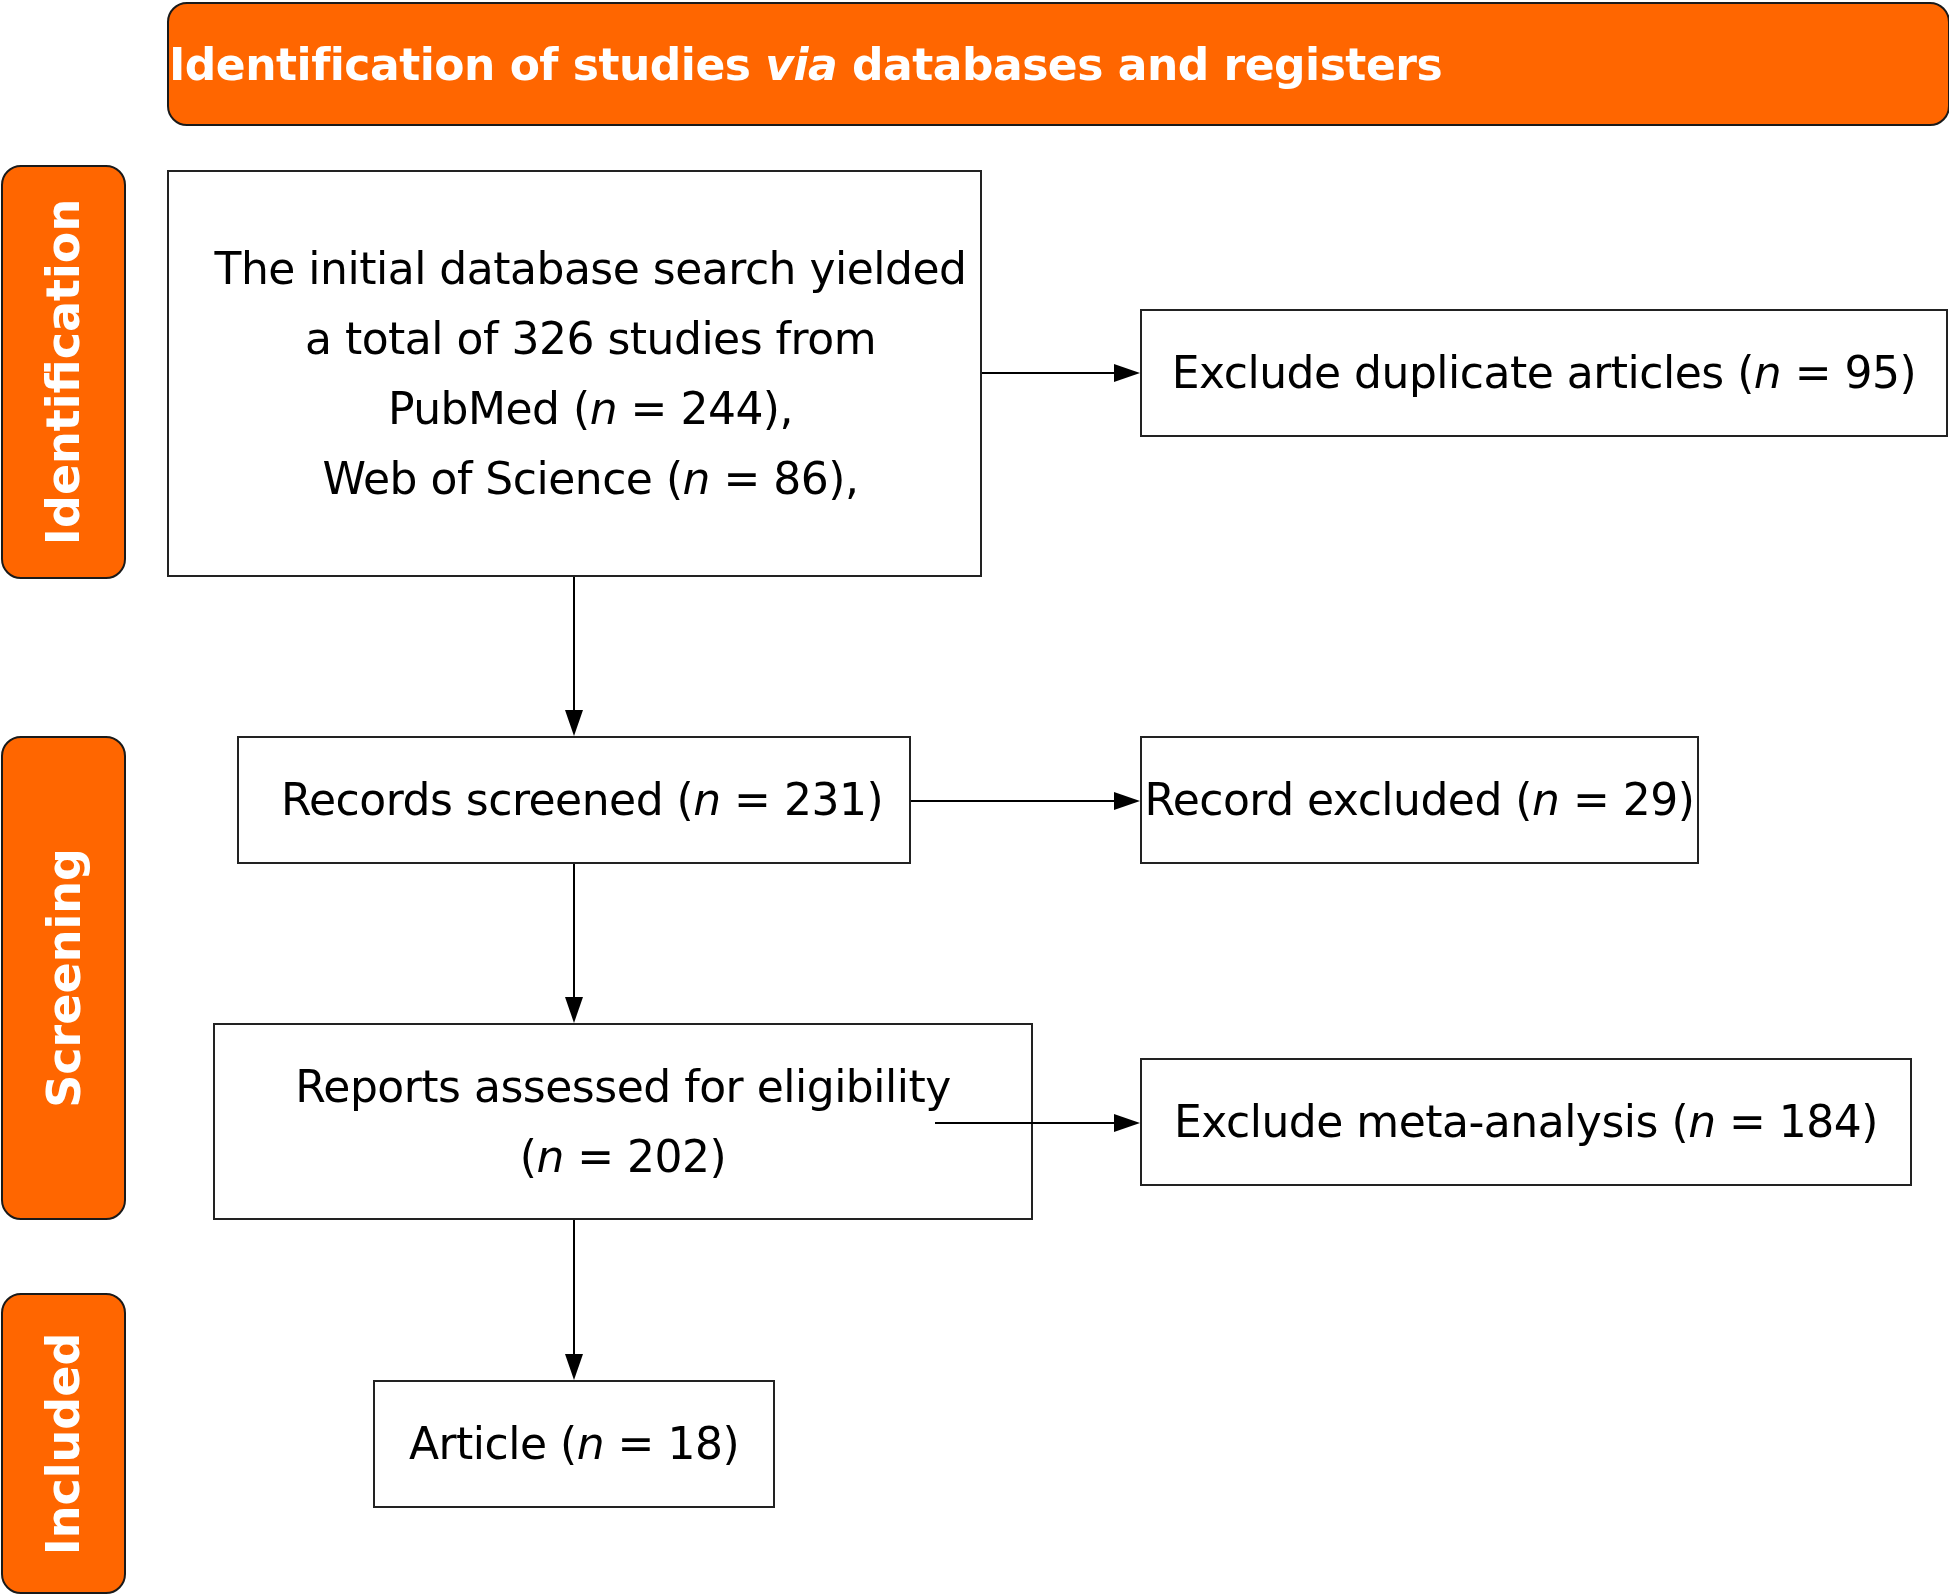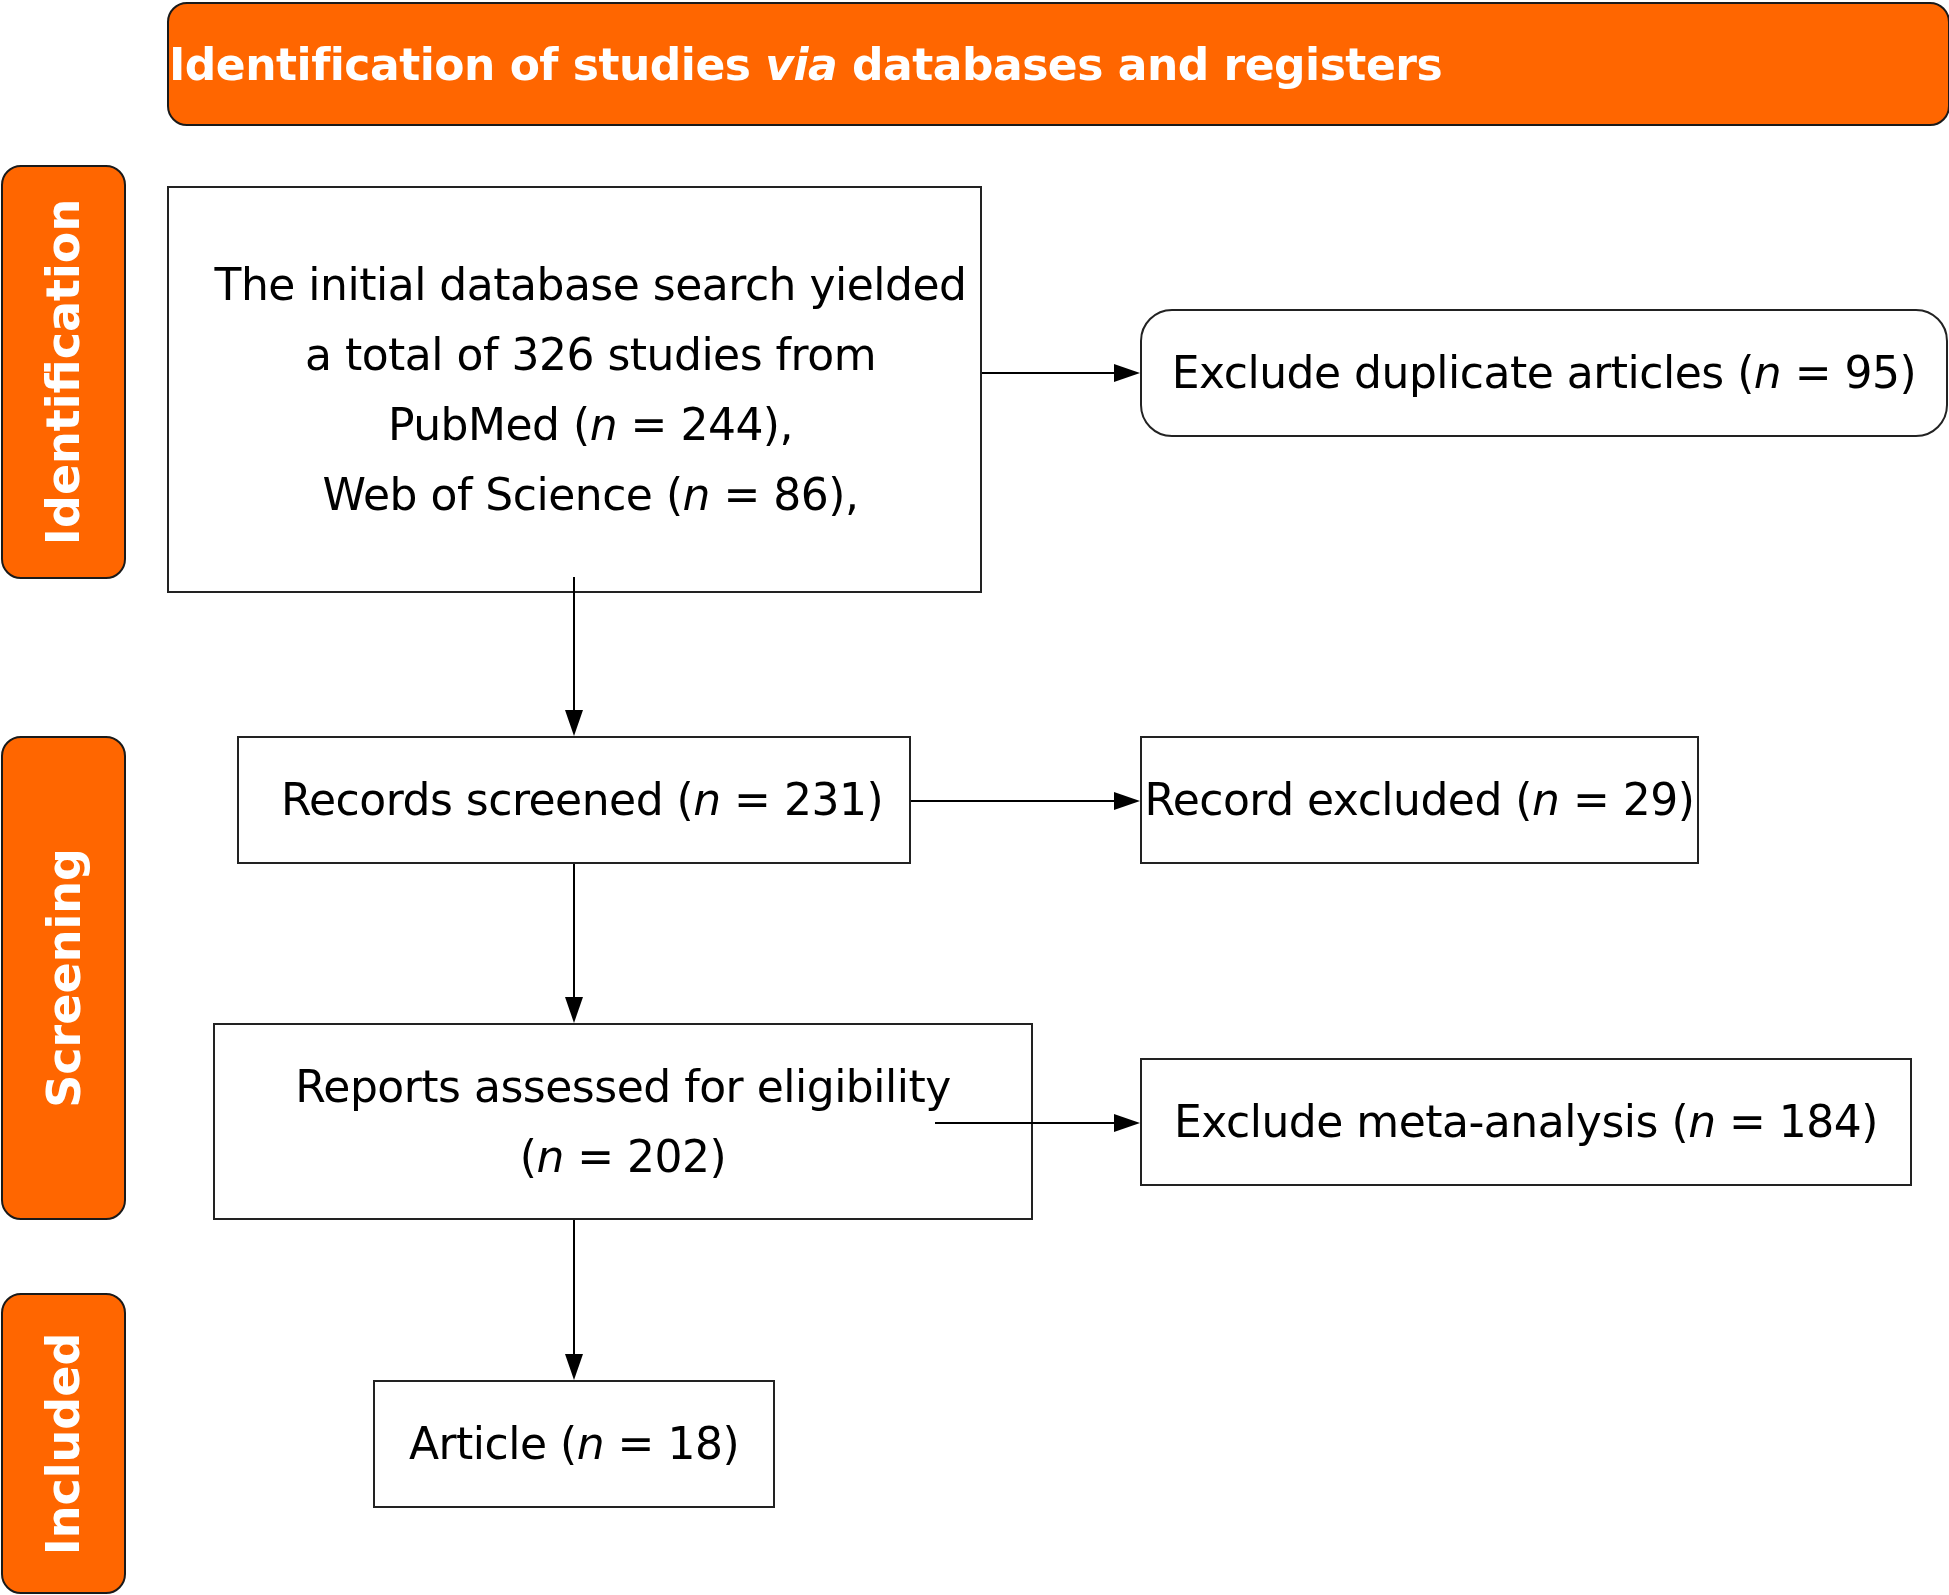--- a/index.html
+++ b/index.html
@@ -38,28 +38,28 @@
 <div class="pill" style="top:165px;height:410px;">
   <span>Identification</span>
 </div>
 <div class="pill" style="top:736px;height:480px;">
   <span>Screening</span>
 </div>
 <div class="pill" style="top:1293px;height:297px;">
   <span>Included</span>
 </div>
 
-<div class="box" style="left:167px;top:186px;width:815px;height:407px;padding-left:32px;">
+<div class="box" style="left:167px;top:170px;width:815px;height:407px;padding-left:32px;">
   <div class="line">The initial database search yielded</div>
   <div class="line">a total of 326 studies from</div>
   <div class="line"><span>PubMed (</span><i>n</i><span style="white-space:pre"> = 244),</span></div>
   <div class="line"><span>Web of Science (</span><i>n</i><span style="white-space:pre"> = 86),</span></div>
 </div>
 
-<div class="box" style="left:1140px;top:309px;width:808px;height:128px;border-radius:32px;">
+<div class="box" style="left:1140px;top:309px;width:808px;height:128px;">
   <div class="line"><span>Exclude duplicate articles (</span><i>n</i><span style="white-space:pre"> = 95)</span></div>
 </div>
 
 <div class="box" style="left:237px;top:736px;width:674px;height:128px;padding-left:16px;">
   <div class="line"><span>Records screened (</span><i>n</i><span style="white-space:pre"> = 231)</span></div>
 </div>
 
 <div class="box" style="left:1140px;top:736px;width:559px;height:128px;">
   <div class="line"><span>Record excluded (</span><i>n</i><span style="white-space:pre"> = 29)</span></div>
 </div>

